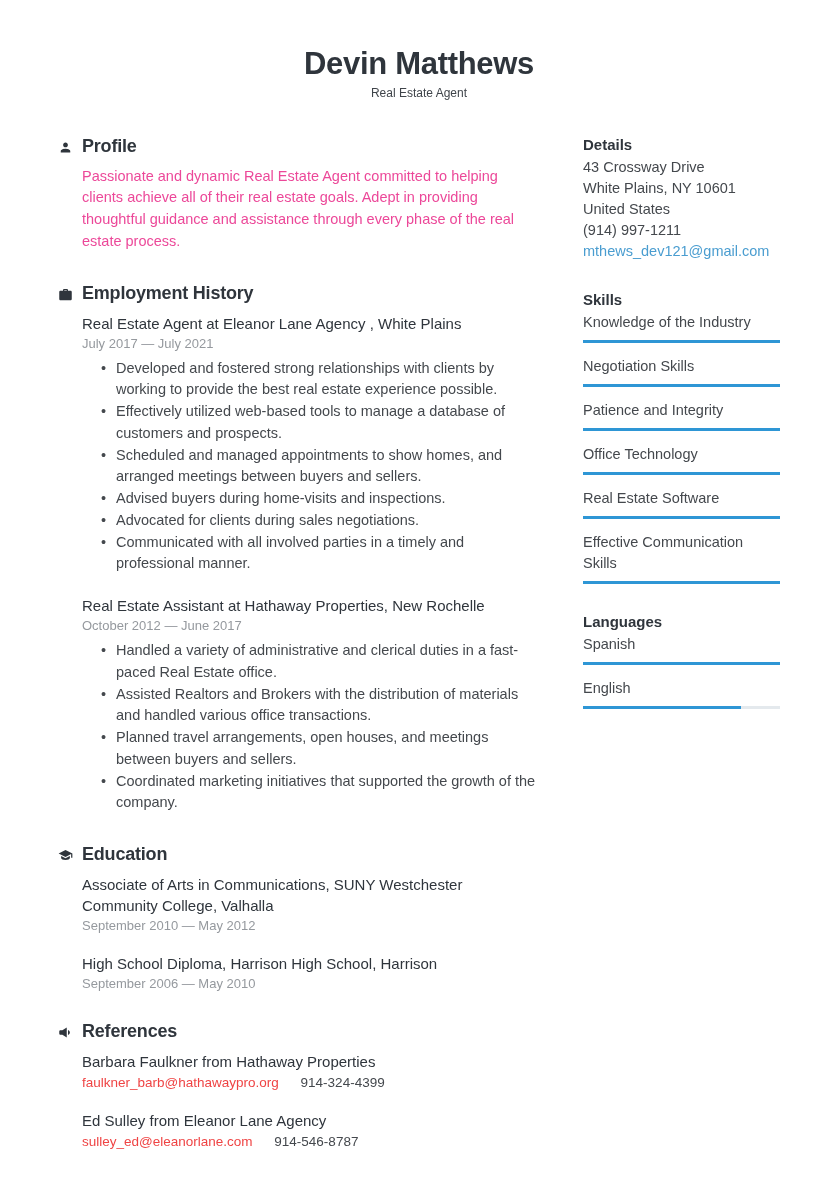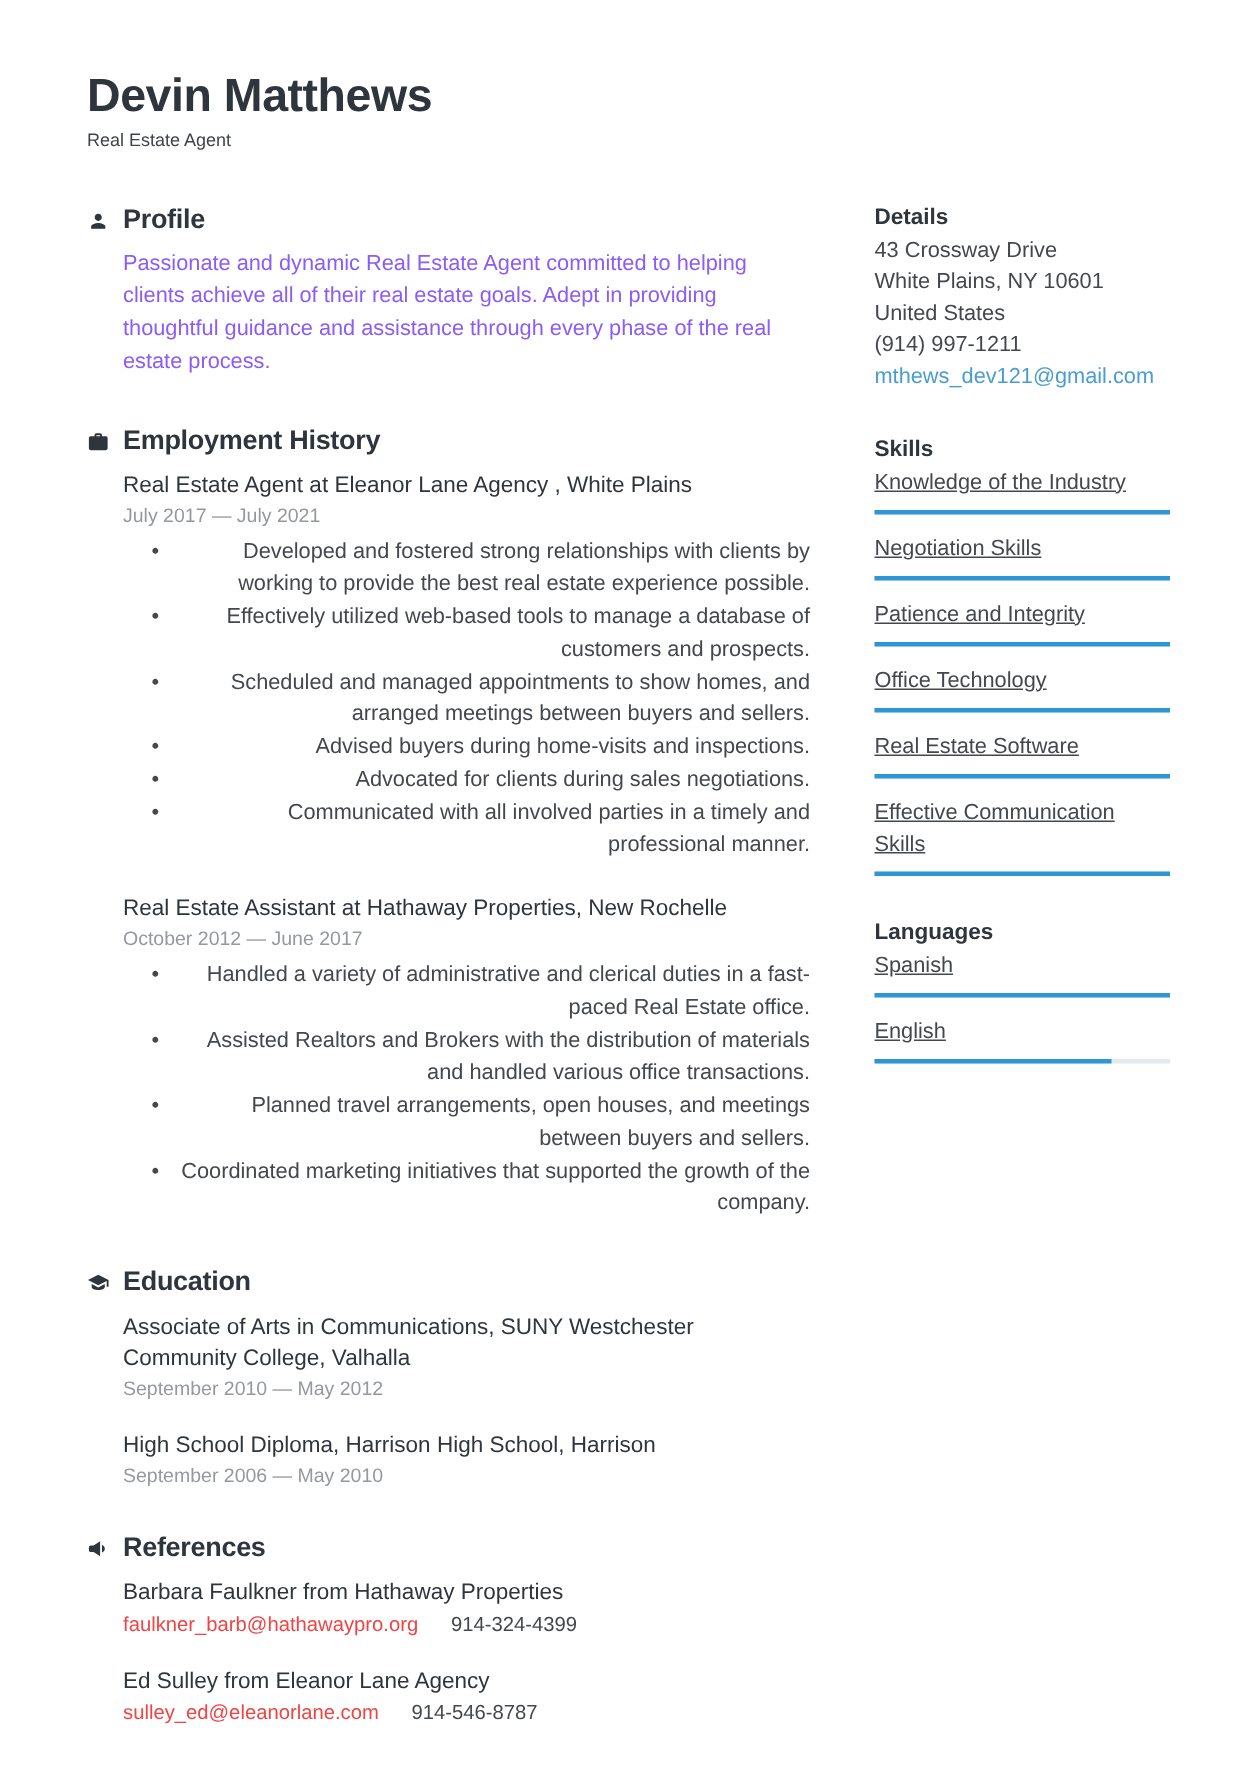--- a/index.html
+++ b/index.html
@@ -7,21 +7,21 @@
   body {
     width:840px; height:1187px;
     font-family:"Liberation Sans","DejaVu Sans",sans-serif;
     color:#44484d;
     position:relative;
     overflow:hidden;
   }
   .page { padding:46px 60px 40px 58px; }
 
   
-  .header { margin-bottom:36px; }
+  .header { margin-bottom:36px;text-align:center; }
   .name {
     font-size:31px; font-weight:700; color:#2f353c;
     letter-spacing:-0.3px; line-height:1.15;
   }
   .job-subtitle { font-size:12px; color:#3f444a; margin-top:4px; }
 
   
   .content { display:flex; align-items:flex-start; }
   .main { width:482px; flex:0 0 482px; }
   .sidebar { width:197px; flex:0 0 197px; margin-left:43px; }
@@ -29,28 +29,28 @@
   
   .section { display:flex; margin-bottom:30px; }
   .section.last { margin-bottom:6px; }
   .section-gutter { width:24px; flex:0 0 24px; padding-top:4px; }
   .section-gutter svg { width:15px; height:15px; fill:#2f353c; }
   .section-body { flex:1; min-width:0; }
   .section-heading {
     font-size:18px; font-weight:700; color:#2f353c; margin-bottom:9px;
     letter-spacing:-0.2px;
   }
-  .para { font-size:14.5px; line-height:1.5; color:#8b5cf6; }
+  .para { font-size:14.5px; line-height:1.5; color:#ec4899; }
 
   .job { margin-bottom:20px; }
   .job:last-child, .edu:last-child, .ref:last-child { margin-bottom:0; }
   .item-title { font-size:15px; font-weight:400; color:#2f353c; line-height:1.4; }
   .item-dates { font-size:13px; color:#95999e; margin-top:2px; }
 
-  ul.bullets { list-style:none; margin-top:7px;text-align:right; }
+  ul.bullets { list-style:none; margin-top:7px; }
   ul.bullets li {
     font-size:14.5px; line-height:1.5; color:#44484d;
     padding-left:34px; position:relative;
   }
   ul.bullets li::before {
     content:"•"; position:absolute; left:19px; top:0; color:#44484d;
   }
 
   .edu { margin-bottom:20px; }
   .ref { margin-bottom:20px; }
@@ -58,21 +58,21 @@
   .ref-email { color:#ef4444; text-decoration:none; }
   .ref-phone { color:#44484d; margin-left:18px; }
 
   
   .side-section { margin-bottom:29px; }
   .side-heading { font-size:15px; font-weight:700; color:#2f353c; margin-bottom:4px; }
   .detail-line { font-size:14.5px; line-height:1.45; color:#44484d; }
   .email-link { font-size:14.5px; line-height:1.45; color:#4a9dd0; text-decoration:none; display:inline-block; }
 
   .skill { margin-bottom:13px; }
-  .skill-label { font-size:14.5px; line-height:1.45; color:#44484d;text-decoration:underline; }
+  .skill-label { font-size:14.5px; line-height:1.45; color:#44484d; }
   .bar-track { margin-top:7px; height:3px; background:#e4e9ed; position:relative; }
   .bar-fill { position:absolute; left:0; top:0; height:3px; background:#2e96d5; }
 </style>
 </head>
 <body>
 
 <div class="page">
 
   <div class="header">
     <div class="name">Devin Matthews</div>

